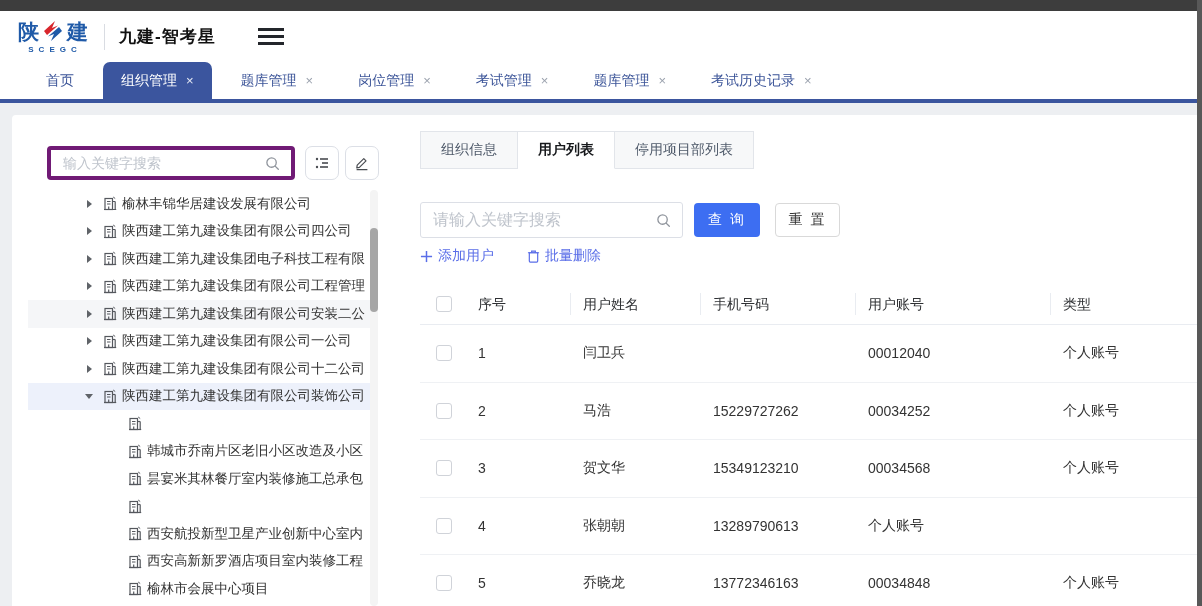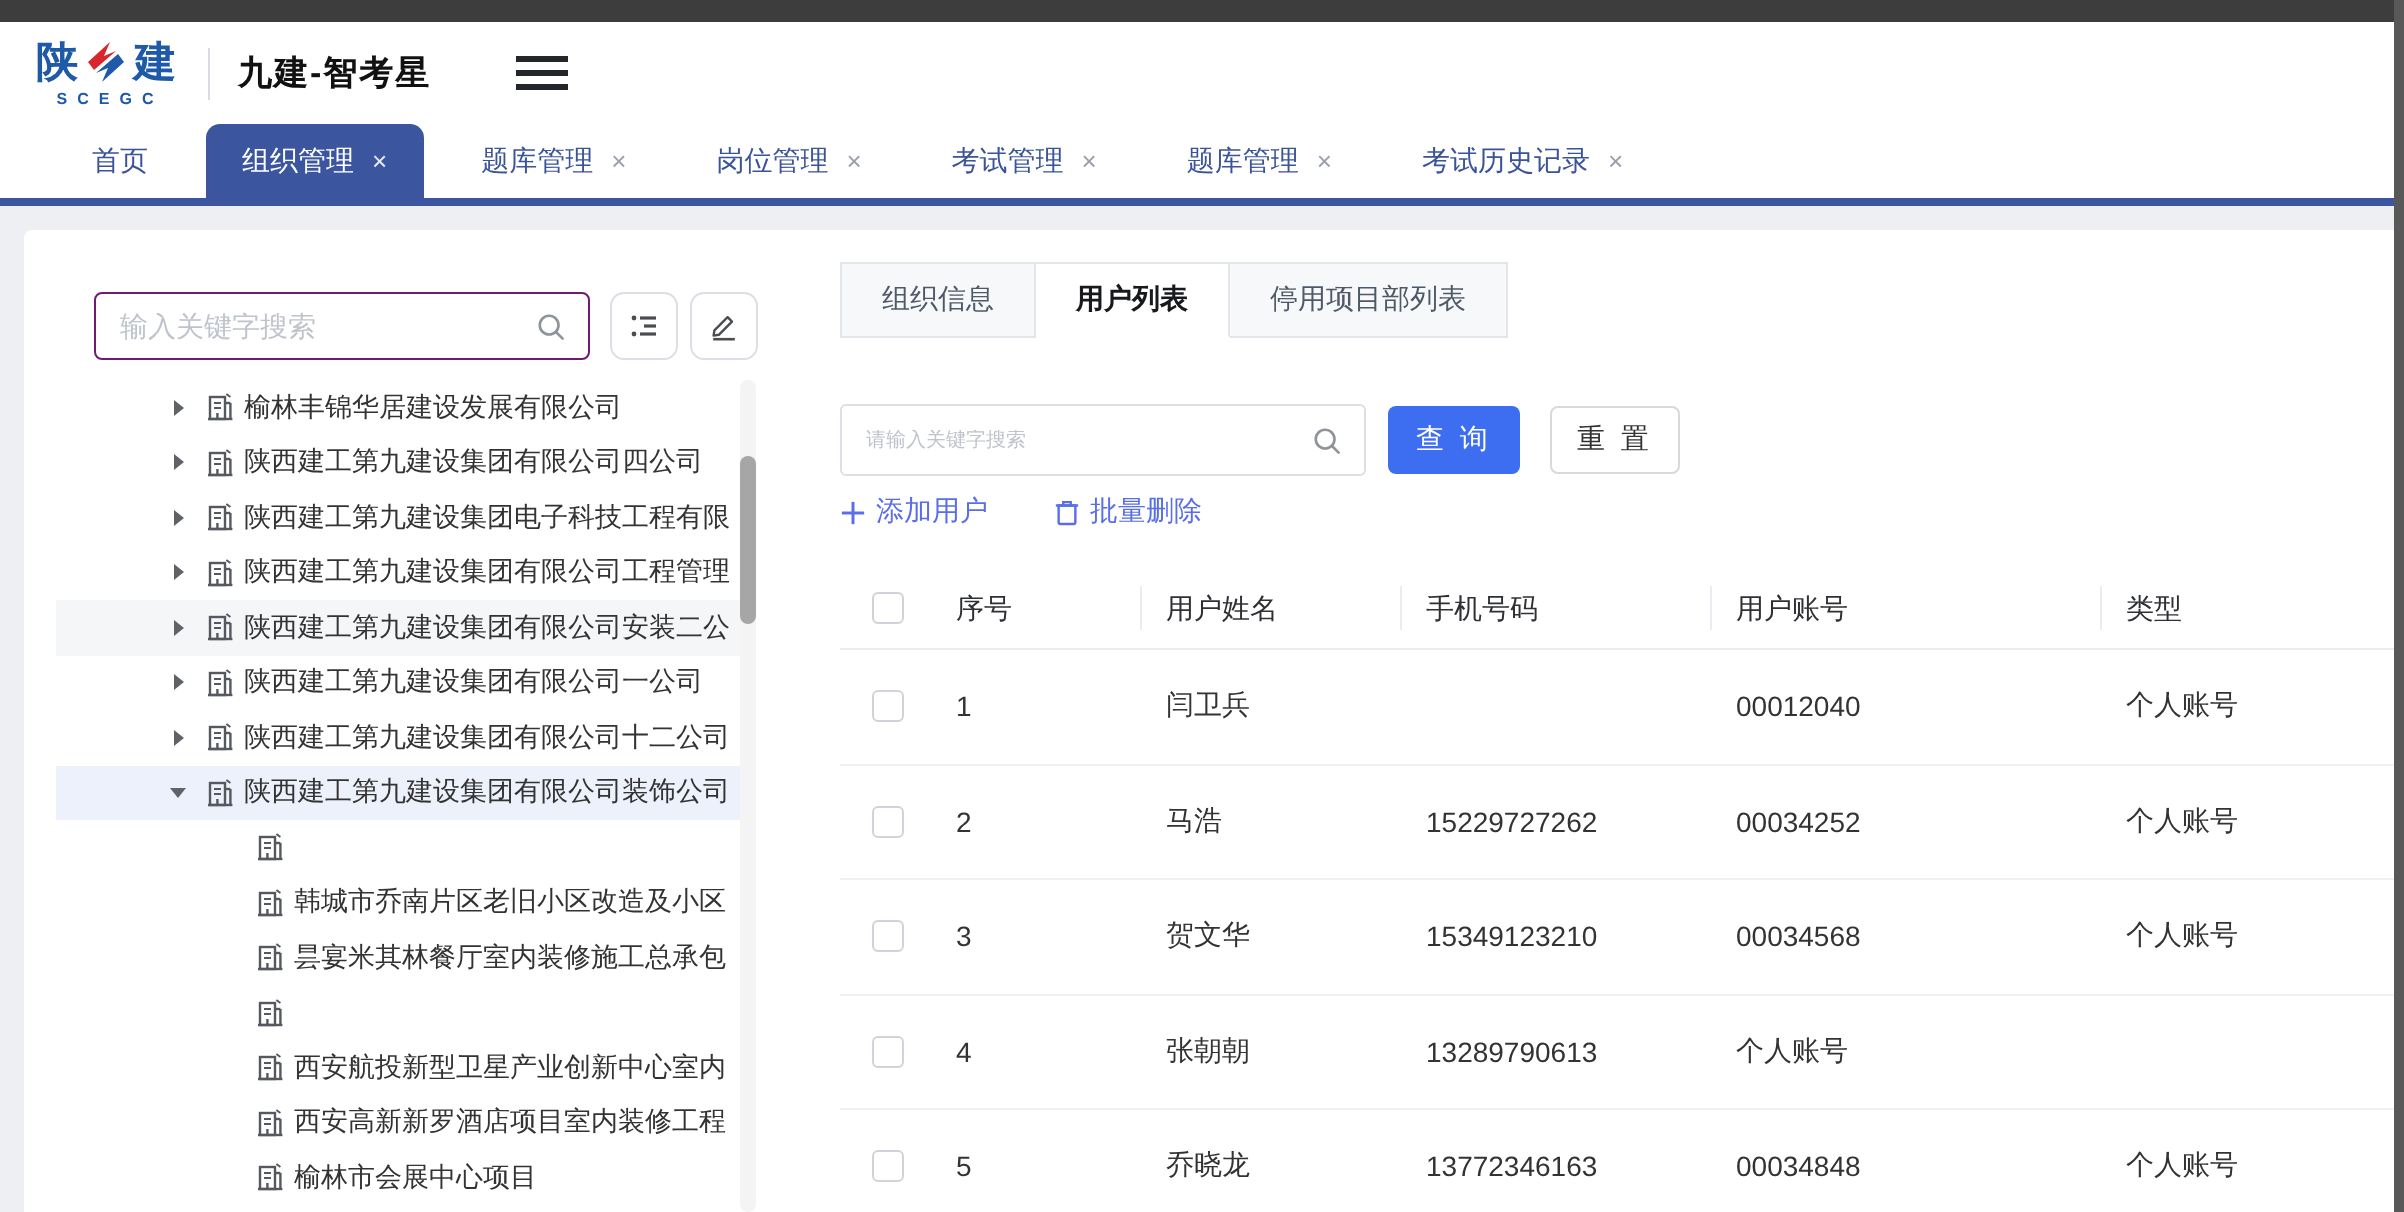--- a/index.html
+++ b/index.html
@@ -28,21 +28,21 @@
   .nav-tab.active { background:#3b559e; color:#fff; padding:0 18px; }
   .nav-tab.active .x { color:#e6eaf5; }
   .nav-underline { position:absolute; left:0; top:37px; width:1202px; height:4px; background:#3b559e; }
 
   
   .main-card { position:absolute; left:12px; top:115px; width:1190px; height:491px;
     background:#fff; border-radius:4px 4px 0 0; overflow:hidden; }
 
   
   .tree-search { position:absolute; left:35px; top:31px; width:248px; height:34px;
-    border:1px solid #701a75; border-radius:4px; display:flex; align-items:center; background:#fff; }
+    border:4px solid #701a75; border-radius:4px; display:flex; align-items:center; background:#fff; }
   .tree-search input { flex:1; border:none; outline:none; font-size:14px; color:#333;
     padding:0 6px 0 12px; background:transparent; font-family:inherit; }
   .tree-search input::placeholder { color:#bfc4cc; }
   .icon-search { width:15px; height:15px; margin-right:11px; flex:none; }
   .tool-btn { position:absolute; top:31px; width:34px; height:34px; border:1px solid #dcdfe6;
     border-radius:7px; background:#fff; display:flex; align-items:center; justify-content:center; cursor:pointer; }
   .tool-btn.b1 { left:293px; } .tool-btn.b2 { left:333px; }
 
   .tree { position:absolute; left:16px; top:75px; width:346px; height:416px; overflow:hidden; }
   .tree-item { display:flex; align-items:center; height:27.5px; white-space:nowrap;
@@ -60,21 +60,21 @@
 
   
   .rp-tabs { position:absolute; left:408px; top:16px; display:flex; }
   .rp-tab { height:38px; display:flex; align-items:center; padding:0 20px; font-size:14px; color:#4e5969;
     background:#f7f8f9; border:1px solid #e2e5ea; border-left:none; cursor:pointer; white-space:nowrap; }
   .rp-tab:first-child { border-left:1px solid #e2e5ea; }
   .rp-tab.active { background:#fff; border-bottom-color:#fff; color:#17191c; font-weight:bold; }
 
   .rp-search { position:absolute; left:408px; top:87px; width:263px; height:36px;
     border:1px solid #dcdfe6; border-radius:3px; display:flex; align-items:center; background:#fff; }
-  .rp-search input { flex:1; border:none; outline:none; font-size:10px; padding:0 6px 0 12px;
+  .rp-search input { flex:1; border:none; outline:none; font-size:16px; padding:0 6px 0 12px;
     background:transparent; font-family:Liberation Sans, sans-serif; }
   .rp-search input::placeholder { color:#bfc4cc; }
   .btn { position:absolute; top:88px; height:34px; border-radius:4px; font-size:14px;
     display:flex; align-items:center; justify-content:center; cursor:pointer; letter-spacing:2px; }
   .btn-query { left:682px; width:66px; background:#3d6ef2; color:#fff; border:none; }
   .btn-reset { left:763px; width:65px; background:#fff; color:#333; border:1px solid #d9d9d9;text-align:right; }
 
   .action-links { position:absolute; left:408px; top:132px; display:flex; align-items:center; gap:33px; }
   .link { display:flex; align-items:center; gap:5px; color:#5a6ee8; font-size:14px; cursor:pointer; }
   .link svg { flex:none; }

